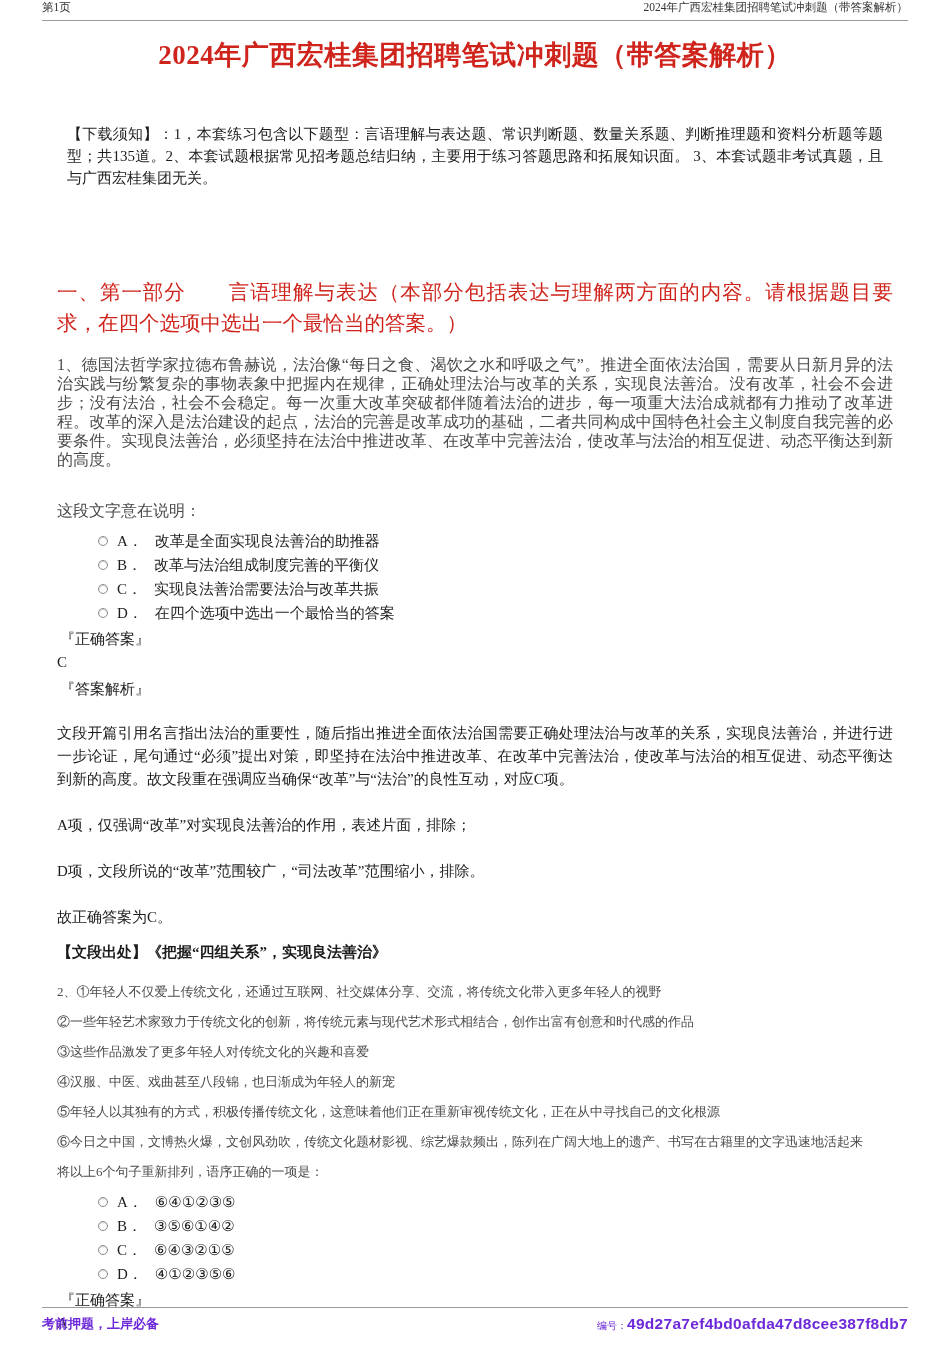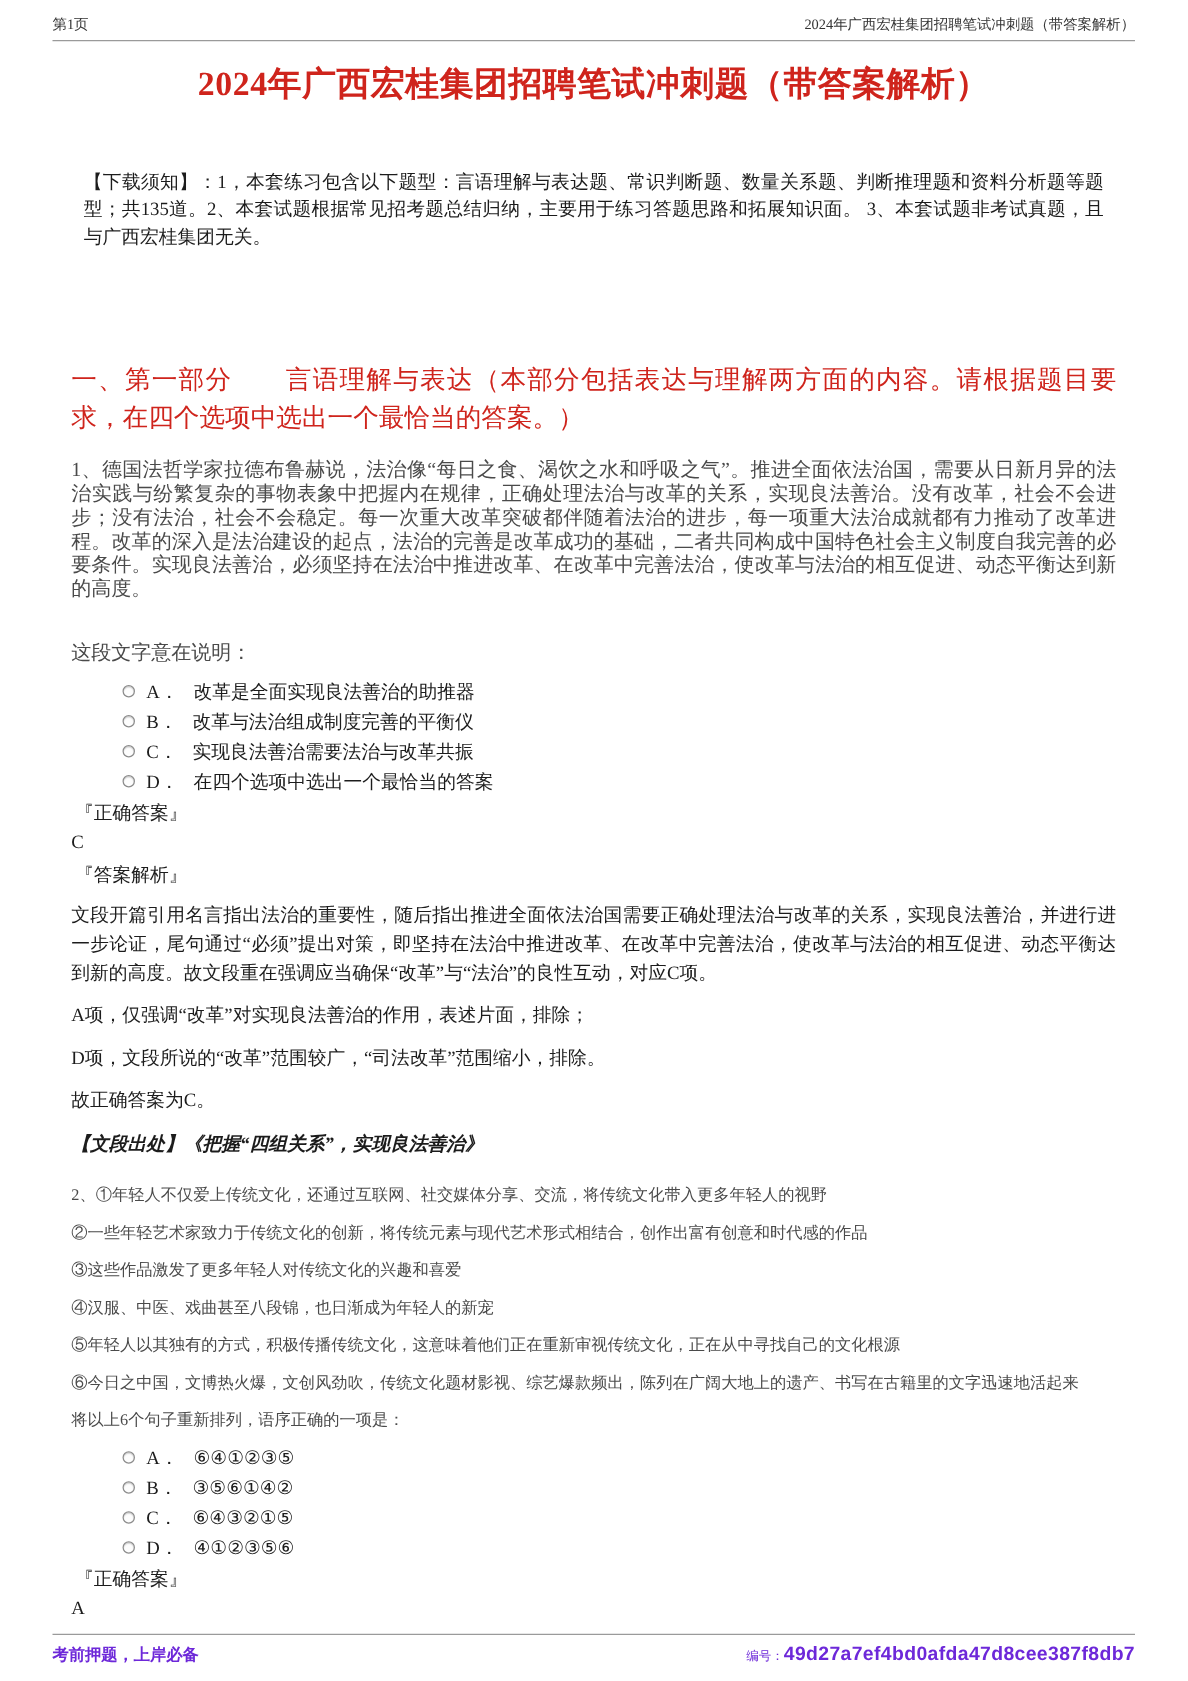--- a/index.html
+++ b/index.html
@@ -1,20 +1,20 @@
 <!DOCTYPE html>
 <html style="--accent: #cf241c;"><head>
 <meta charset="utf-8">
 <style>
   :root { --accent:#cf241c; }
   * { box-sizing:border-box; }
   body { margin:0; background:#ffffff; }
   .page {
     position:relative; width:950px; height:1345px; overflow:hidden;
-    background:#fff; padding:12px 42px 0;
+    background:#fff; padding:0 42px 0;
     font-family:"Liberation Serif","DejaVu Serif",serif;
   }
   .page-header {
     display:flex; justify-content:space-between; align-items:flex-end;
     font-size:11.5px; color:#333; padding-bottom:5px;
     border-bottom:1px solid #9a9a9a;
   }
   .content { margin:0 15px; }
   .doc-title {
     margin:16px 0 0; text-align:center; color:var(--accent);
@@ -39,22 +39,22 @@
     font-size:15px; color:#1c1c1c;
   }
   .radio {
     width:10px; height:10px; border:1px solid #8c8c8c; border-radius:50%;
     background:#fdfdfd; margin-right:9px; flex:none;
     box-shadow:inset 0 1px 1px rgba(0,0,0,0.18);
   }
   .opt-label { margin-right:12px; }
   .answer-label { margin:8px 0 0; padding-left:3px; font-size:15px; color:#1c1c1c; line-height:19px; }
   .answer-value { margin:4px 0 0; font-size:15px; color:#1c1c1c; line-height:19px; }
-  .para { margin:11px 0 0; font-size:15px; line-height:23px; color:#1c1c1c; text-align:justify; }
-  .source { margin-top:12px; font-weight:600;font-style:italic; }
+  .para { margin:23px 0 0; font-size:15px; line-height:23px; color:#1c1c1c; text-align:justify; }
+  .source { margin-top:12px; font-weight:600; }
   .sentence { margin:11px 0 0; font-size:13px; line-height:19px; color:#4a4a4a; text-align:justify; }
   .first-sentence { margin-top:18px; }
   .page-footer {
     position:absolute; left:42px; right:42px; bottom:12px;
     border-top:1px solid #9a9a9a; padding-top:7px;
     display:flex; justify-content:space-between; align-items:center; color:#6d28d9;
   }
   .footer-left { font-size:13px; font-weight:700; }
   .serial-label { font-size:10px; }
   .serial-value { font-size:15.5px; font-weight:600; letter-spacing:0.3px; font-family:"Liberation Sans","DejaVu Sans",sans-serif; }

